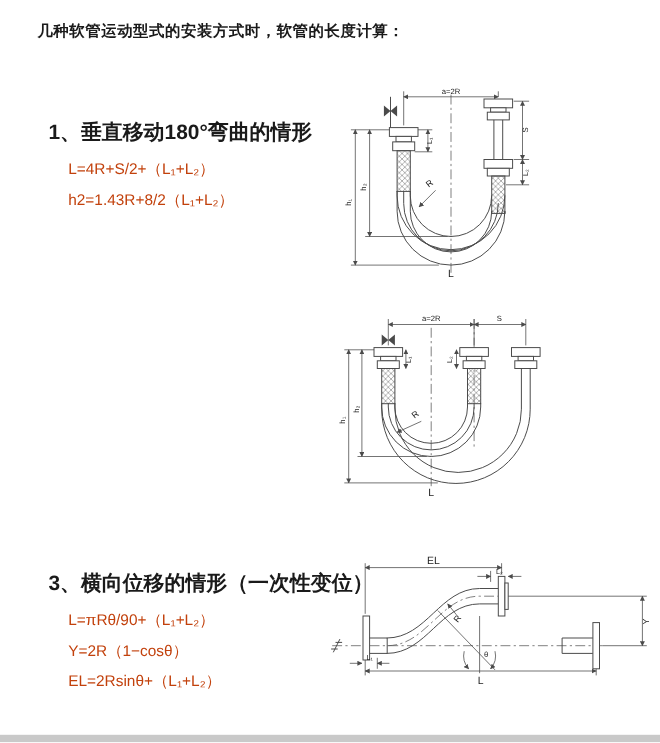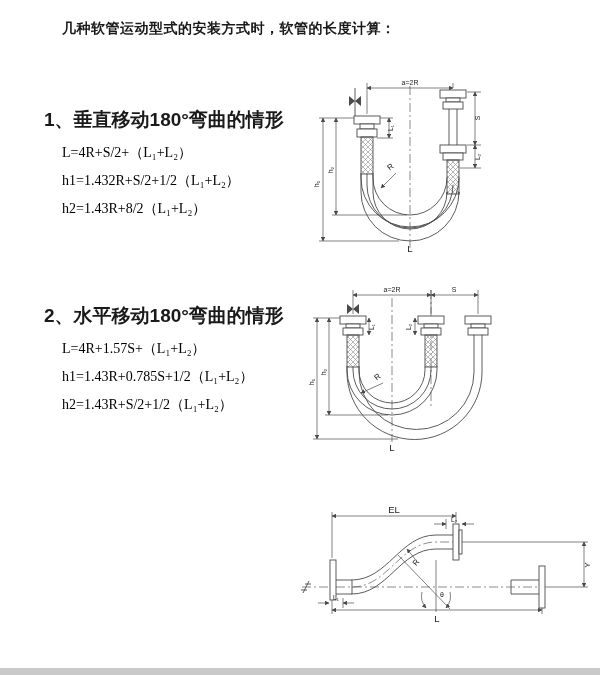--- a/index.html
+++ b/index.html
@@ -1,25 +1,25 @@
 <!DOCTYPE html>
 <html><head>
 <meta charset="utf-8">
 <style>
   html,body{margin:0;padding:0;background:#ffffff;}
   .page{
     position:relative;width:600px;height:675px;background:#ffffff;overflow:hidden;
     font-family:"Liberation Sans", sans-serif;color:#1a1a1a;
   }
   .title{
-    position:absolute;left:34px;top:20px;font-size:14px;font-weight:700;letter-spacing:.5px;white-space:nowrap;margin-left:28px;
+    position:absolute;left:34px;top:20px;font-size:14px;font-weight:700;letter-spacing:.5px;white-space:nowrap;
   }
   .section{position:absolute;}
   .sec-heading{font-size:19px;font-weight:700;margin:0 0 12px 0;white-space:nowrap;}
-  .formula{font-size:14px;line-height:16px;margin:0 0 12px 18px;white-space:nowrap;color:#000000;font-family:Liberation Serif, serif;}
+  .formula{font-size:14px;line-height:16px;margin:0 0 12px 18px;white-space:nowrap;color:#c2410c;}
   #sec1{left:44px;top:107px;}
   #sec2{left:44px;top:303px;}
   #sec3{left:44px;top:517px;}
   .diag{position:absolute;}
   #diag1{left:303px;top:72px;}
   #diag2{left:303px;top:282px;}
   #diag3{left:296px;top:502px;}
   svg{display:block;}
   svg line, svg path.s, svg rect.s{stroke:#4a4a4a;stroke-width:0.9;fill:none;}
   svg path.s{stroke-linecap:round;}
@@ -33,31 +33,30 @@
 </head>
 <body>
 
 <div class="page">
 
   <div class="title">几种软管运动型式的安装方式时，软管的长度计算：</div>
 
   <div class="section" id="sec1">
     <p class="sec-heading">1、垂直移动180°弯曲的情形</p>
     <p class="formula">L=4R+S/2+（L₁+L₂）</p>
-    <p class="formula">h1=1.432R+S/2+1/2（L₁+L₂）</p>
     <p class="formula">h2=1.43R+8/2（L₁+L₂）</p>
   </div>
 
-  <div class="section" id="sec2">
-    <p class="sec-heading">2、水平移动180°弯曲的情形</p>
-    <p class="formula">L=4R+1.57S+（L₁+L₂）</p>
-    <p class="formula">h1=1.43R+0.785S+1/2（L₁+L₂）</p>
-    <p class="formula">h2=1.43R+S/2+1/2（L₁+L₂）</p>
-  </div>
-
+
+  <div class="section" id="sec3">
+    <p class="sec-heading">3、横向位移的情形（一次性变位）</p>
+    <p class="formula">L=πRθ/90+（L₁+L₂）</p>
+    <p class="formula">Y=2R（1−cosθ）</p>
+    <p class="formula">EL=2Rsinθ+（L₁+L₂）</p>
+  </div>
 
   <div class="diag" id="diag1">
     <svg width="290" height="185" viewBox="0 0 290 185">
       <defs>
         <marker id="ar1" viewBox="0 0 10 10" refX="9" refY="5" markerWidth="6.5" markerHeight="6.5" orient="auto-start-reverse">
           <path d="M0,0 L10,5 L0,10 z" fill="#4a4a4a"></path>
         </marker>
         <pattern id="hatch1" width="5" height="5" patternUnits="userSpaceOnUse">
           <path d="M0,0 L5,5 M5,0 L0,5" stroke="#8a8a8a" stroke-width="0.6"></path>
         </pattern>

